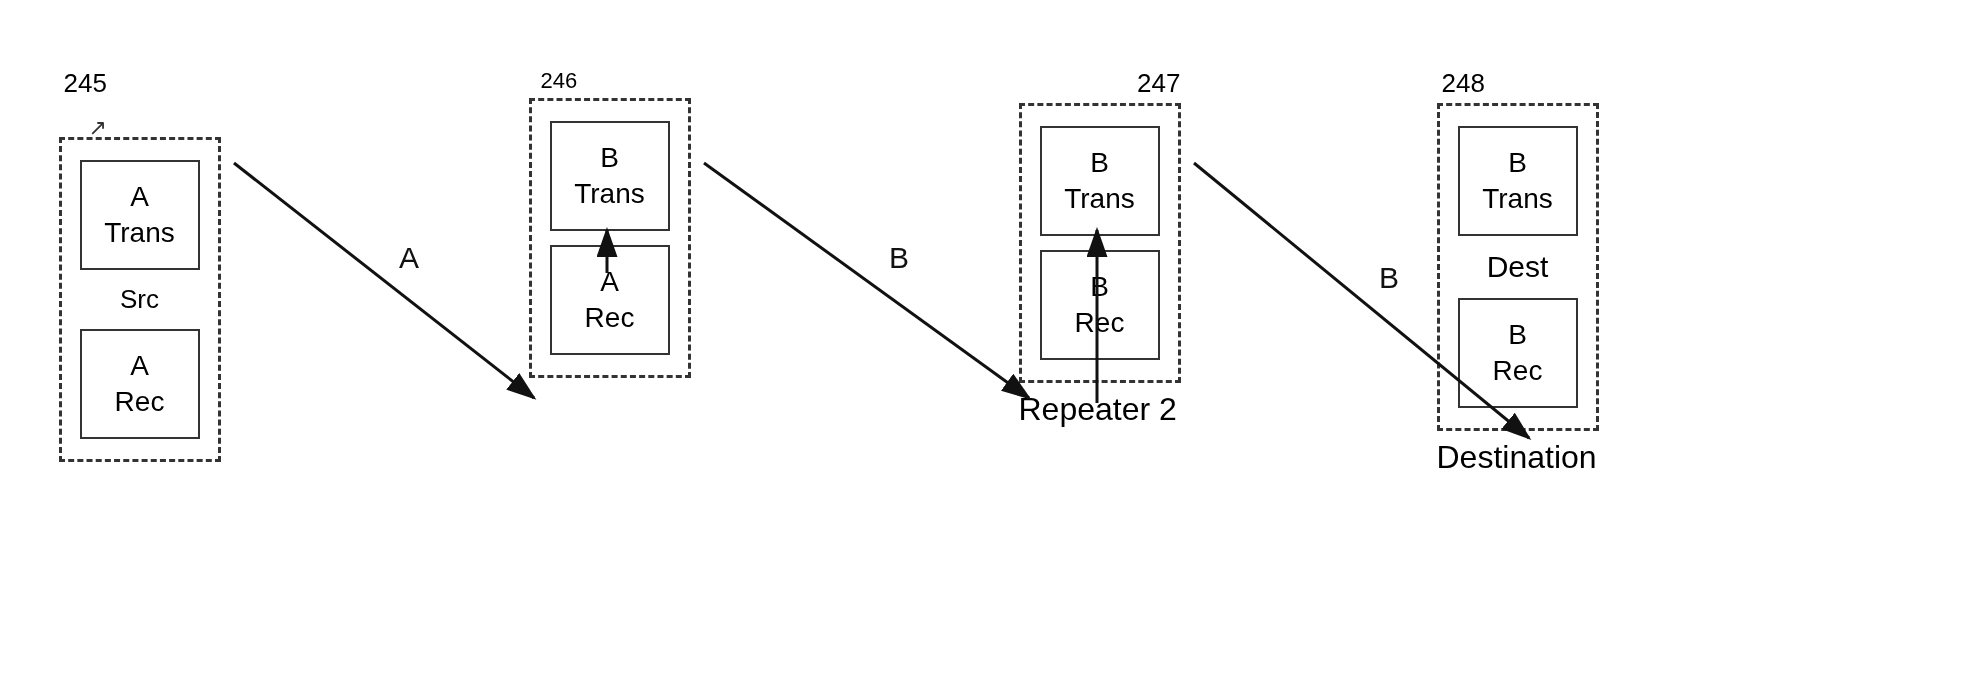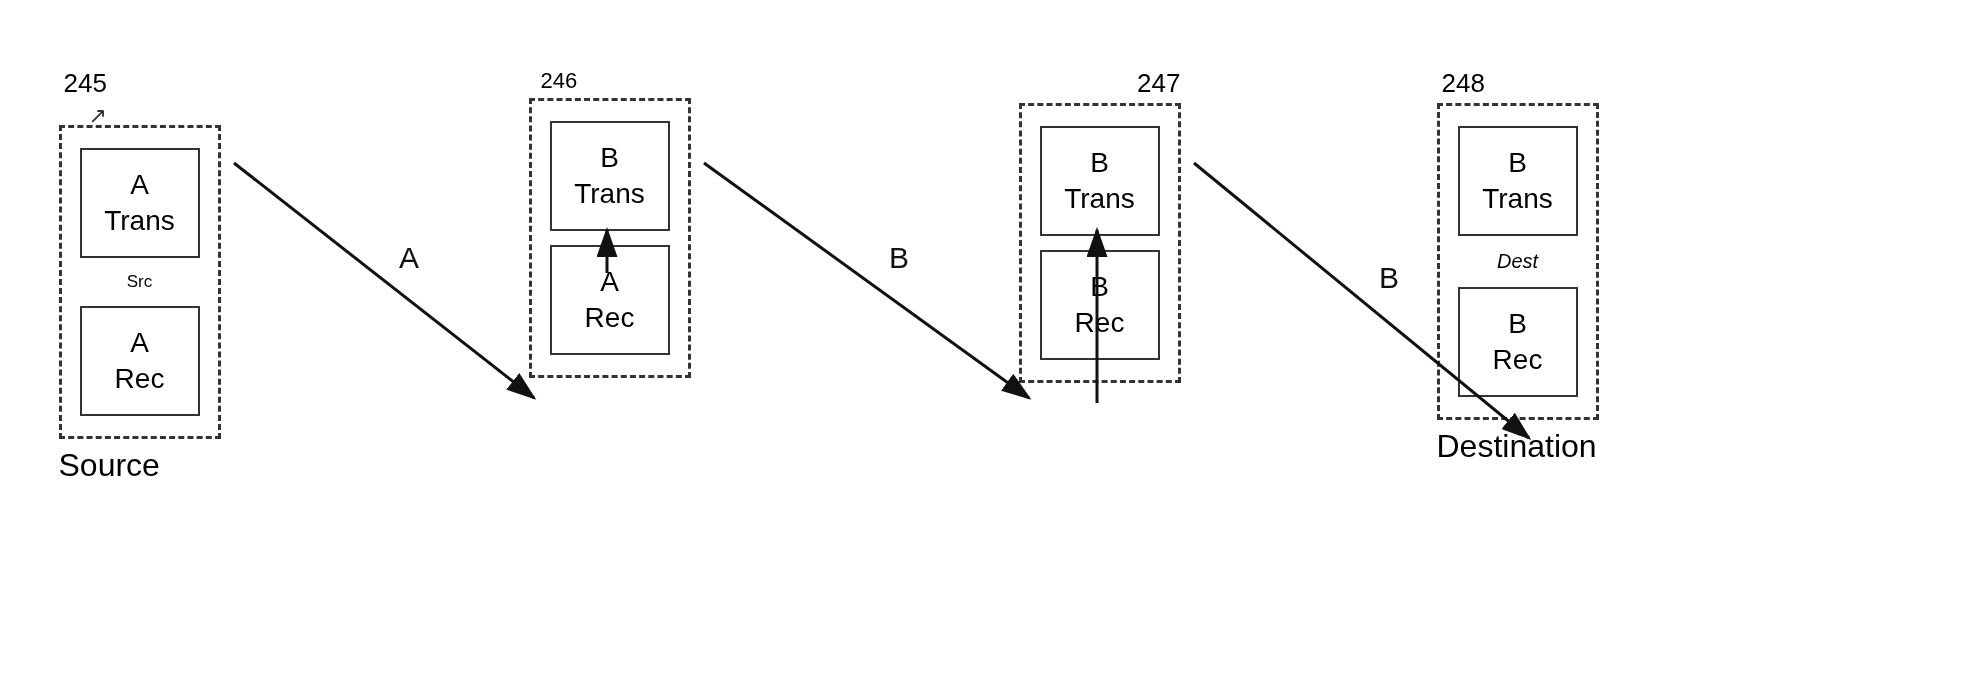--- a/index.html
+++ b/index.html
@@ -83,37 +83,36 @@
       left: 1398px;
       top: 30px;
     }
   </style>
 </head>
 <body>
 
 <div class="diagram-container">
 
   <div class="node-source">
-    <div style="font-size:26px; margin-bottom:8px; margin-left:5px;">245</div>
+    <div style="font-size:26px; margin-bottom:20px; margin-left:5px;">245</div>
     <div style="position:relative; display:inline-block;">
       
       <span style="position:absolute; top:-18px; left:30px; font-size:22px; color:#333;">↗</span>
     </div>
     <div class="dashed-box">
       <div class="solid-box">
         <span>A</span>
         <span>Trans</span>
       </div>
-      <div style="font-size:17px;">Src</div>
+      <div style="font-size:26px;">Src</div>
       <div class="solid-box">
         <span>A</span>
         <span>Rec</span>
       </div>
     </div>
-    <div class="bottom-label">Source</div>
   </div>
 
   <div class="node-repeater1">
     <div style="font-size:22px; margin-bottom:4px; margin-left:12px;">246</div>
     <div class="dashed-box">
       <div class="solid-box">
         <span>B</span>
         <span>Trans</span>
       </div>
       <div class="solid-box">
@@ -128,30 +127,31 @@
     <div class="dashed-box">
       <div class="solid-box">
         <span>B</span>
         <span>Trans</span>
       </div>
       <div class="solid-box">
         <span>B</span>
         <span>Rec</span>
       </div>
     </div>
+    <div class="bottom-label">Repeater 2</div>
   </div>
 
   <div class="node-destination">
     <div style="font-size:26px; margin-bottom:4px; margin-left:5px;">248</div>
     <div class="dashed-box">
       <div class="solid-box">
         <span>B</span>
         <span>Trans</span>
       </div>
-      <div style="font-size:20px;font-style:italic;">Dest</div>
+      <div style="font-size:30px;">Dest</div>
       <div class="solid-box">
         <span>B</span>
         <span>Rec</span>
       </div>
     </div>
     <div class="bottom-label">Destination</div>
   </div>
 
   <svg class="arrows-svg" width="1900" height="600" xmlns="http://www.w3.org/2000/svg">
     <defs>

